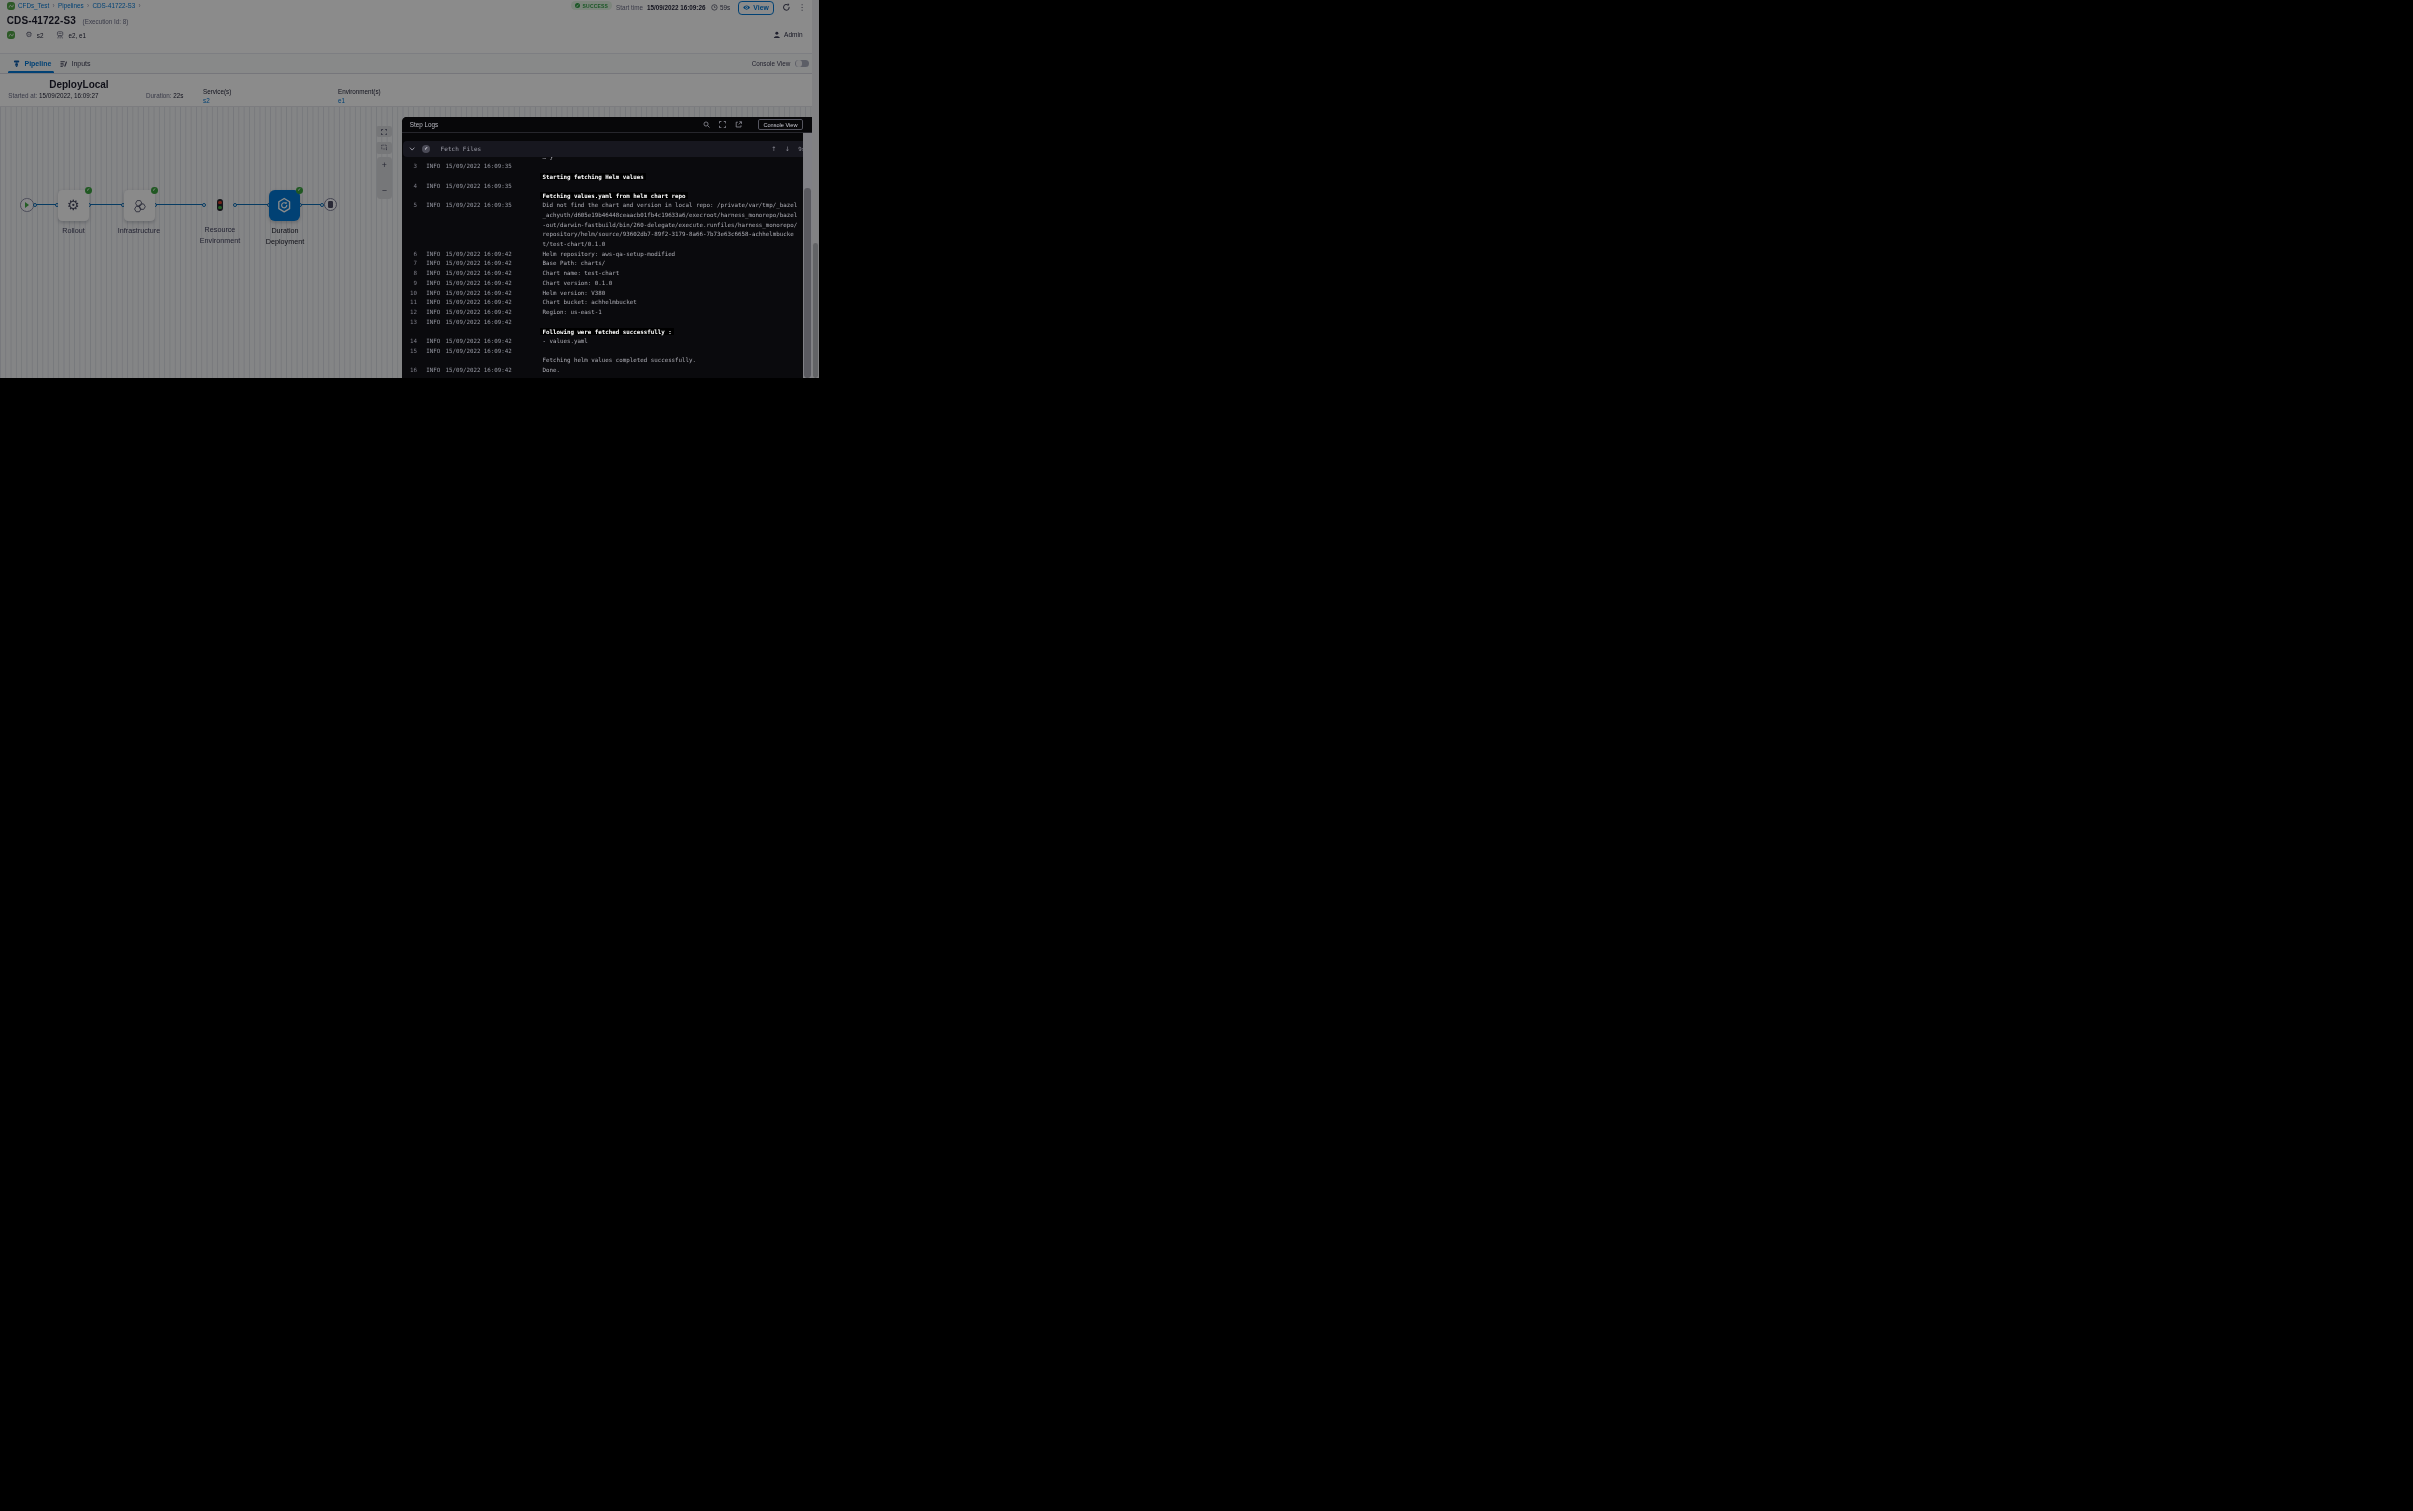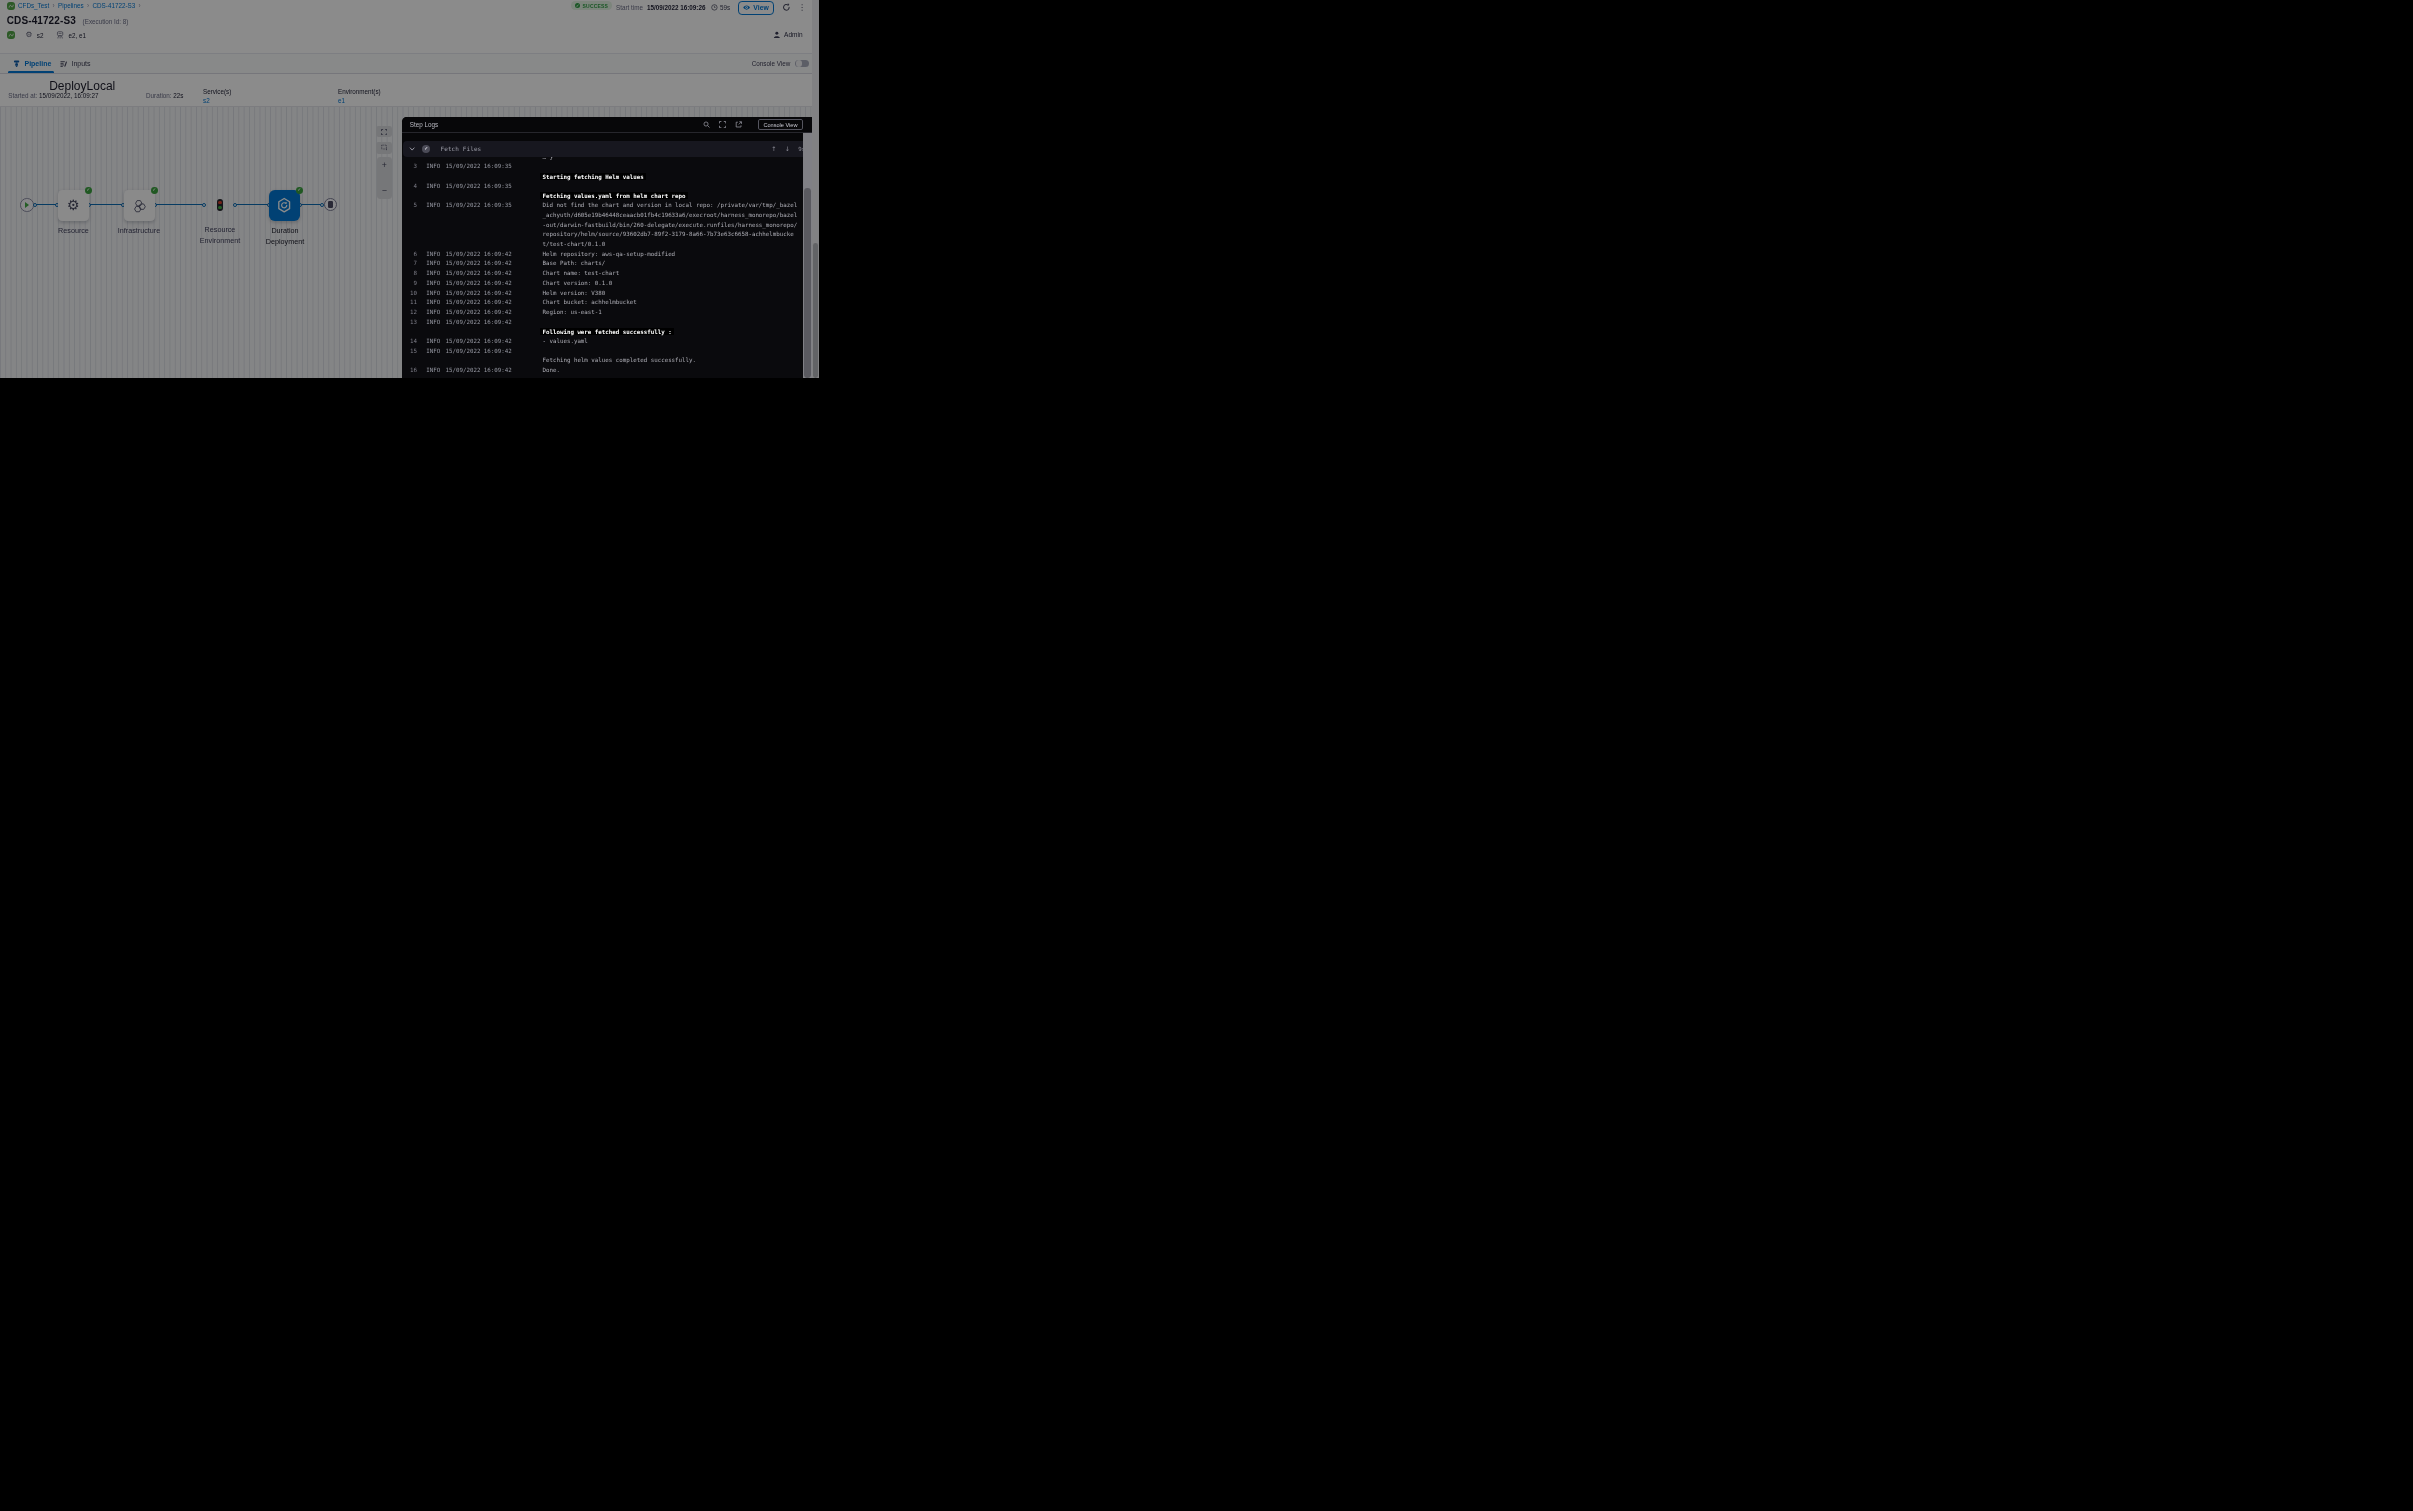--- a/index.html
+++ b/index.html
@@ -38,21 +38,21 @@
   .tab-pipeline{left:13px;color:#0278d5;font-weight:700;}
   .tab-inputs{left:60px;color:#3e3f55;font-weight:500;}
   .tab-underline{position:absolute;left:7.7px;bottom:0;width:46px;height:1.9px;background:#0278d5;border-radius:1.4px 1.4px 0 0;}
   .console-row{position:absolute;right:10px;top:0;height:100%;display:flex;align-items:center;gap:4.8px;}
   .console-row .cl{font-size:6.3px;color:#3e3f55;}
   .toggle{width:14px;height:7.2px;border-radius:3.9px;background:#a9acbc;position:relative;cursor:pointer;}
   .toggle .knob{position:absolute;left:0.5px;top:0.5px;width:6.3px;height:6.3px;border-radius:50%;background:#f4f4f6;}
 
   
   .stagebar{position:absolute;left:0;top:74px;width:819px;height:33px;background:#fff;border-bottom:0.5px solid #e3e4ea;}
-  .stage-name{left:8.2px;top:5.3px;font-size:12px;font-weight:400;color:#1d1d2c;padding-left:41px;}
+  .stage-name{left:8.2px;top:5.3px;font-size:10px;font-weight:700;color:#1d1d2c;padding-left:41px;}
   .meta{font-size:6.3px;}
   .link-blue{color:#0278d5;font-size:6.3px;text-decoration:none;cursor:pointer;}
 
   
   .canvas{position:absolute;left:0;top:107px;width:819px;height:271px;background-color:#f3f4f6;
     background-image:radial-gradient(circle,rgba(60,70,95,.45) 0.4px,transparent 0.5px),
       linear-gradient(to right,rgba(120,130,155,.20) 0.5px,transparent 0.5px);
     background-size:5.3px 5.3px,5.3px 5.3px;}
   .edge{position:absolute;height:1.4px;background:#0b6cb5;top:97px;}
   .edge-dot{position:absolute;width:4.3px;height:4.3px;border-radius:50%;background:#fff;border:1px solid #0b6cb5;top:96px;}
@@ -285,21 +285,21 @@
         <path d="M19.5,12.6 A5,5 0 1 0 21,16.2" fill="none" stroke="#fff" stroke-width="2.3" stroke-linecap="round"></path>
         <path d="M18.2,9.6 L21.8,10.6 L19.2,13.6 Z" fill="#fff"></path>
       </svg>
     </div>
     <div class="node-badge" style="left:296px;top:80px;">✓</div>
 
     <div class="end-node">
         <div class="stop-sq"></div>
       </div>
 
-    <div class="node-label" style="left:54px;top:119px;width:39px;">Resource</div>
+    <div class="node-label" style="left:54px;top:119px;width:39px;">Rollout</div>
     <div class="node-label" style="left:109px;top:119px;width:60px;">Infrastructure</div>
     <div class="node-label" style="left:196px;top:118px;width:48px;">Resource Environment</div>
     <div class="node-label sel" style="left:256px;top:119px;width:58px;">Duration Deployment</div>
 
     <div class="ctl" style="left:376px;top:19.3px;width:16px;height:11px;">
       <svg width="6.3" height="6.3" viewBox="0 0 15 15">
           <path d="M1,5 V1 H5 M10,1 H14 V5 M14,10 V14 H10 M5,14 H1 V10" fill="none" stroke="#43445c" stroke-width="2"></path>
         </svg>
     </div>
     <div class="ctl" style="left:376px;top:35px;width:16px;height:11.6px;">

